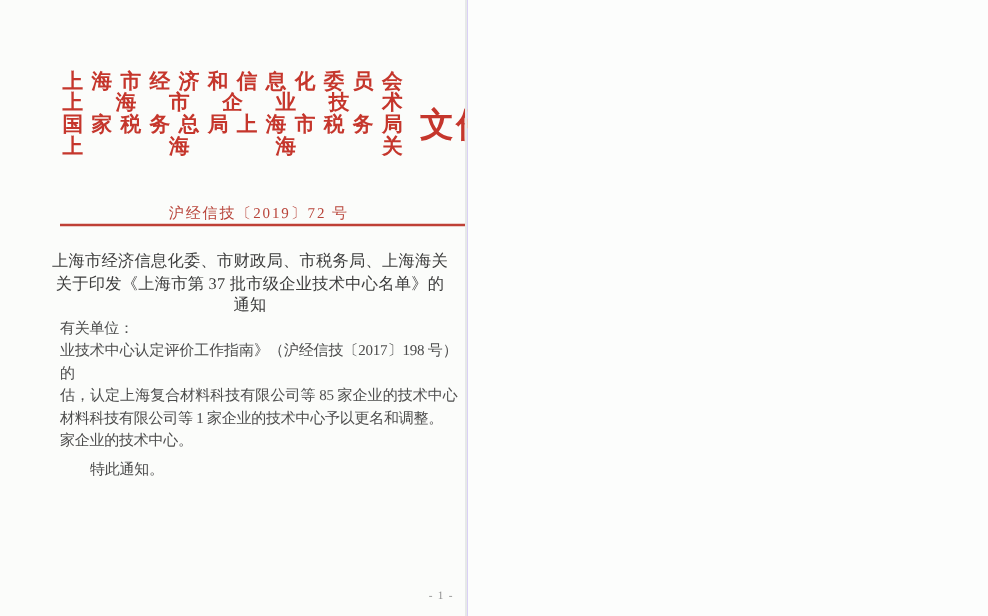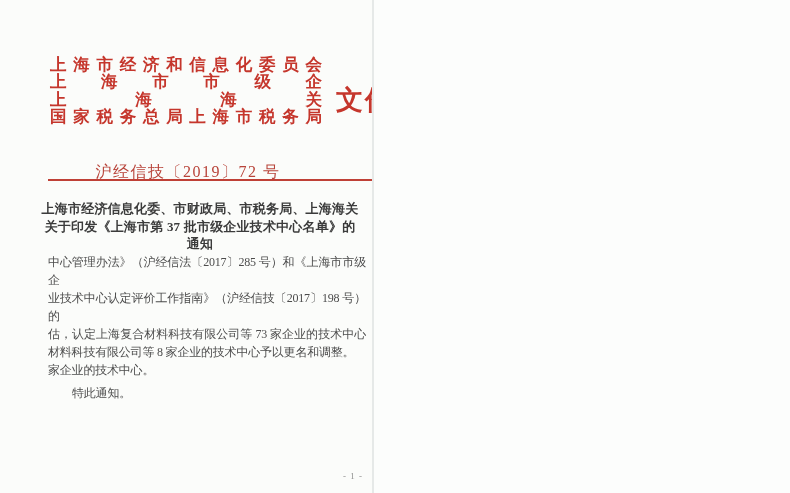--- a/index.html
+++ b/index.html
@@ -17,62 +17,62 @@
   .agency-block{position:absolute;left:50px;top:56px;width:272px;}
   .agency-line{
     height:17.4px;line-height:17.4px;font-size:16.5px;font-weight:700;
     color:#c5362c;text-align:justify;text-align-last:justify;
   }
   .doc-type{
     position:absolute;left:336px;top:82px;font-size:27px;font-weight:700;
     color:#c5362c;letter-spacing:2px;white-space:nowrap;
   }
   .doc-number{
-    position:absolute;left:28px;top:162px;width:320px;text-align:center;
-    font-size:16px;color:#b8443a;letter-spacing:1.5px;
+    position:absolute;left:47px;top:162px;width:320px;text-align:center;
+    font-size:12px;color:#b8443a;letter-spacing:1.5px;
   }
   .red-line{position:absolute;left:48px;top:179px;width:324px;height:2px;background:#bf4036;}
   .doc-title{position:absolute;left:40px;top:200px;width:320px;text-align:center;}
-  .doc-title div{font-size:13px;font-weight:700;color:#3b3b3b;line-height:17.5px;letter-spacing:0.2px;}
+  .doc-title div{font-size:13px;font-weight:400;color:#3b3b3b;line-height:17.5px;letter-spacing:0.2px;}
   .body-block{position:absolute;left:48px;top:253px;width:318px;}
   .bl{font-size:12px;line-height:18px;color:#4c4c4c;letter-spacing:-0.2px;white-space:nowrap;}
   .bl.j{white-space:normal;text-align:justify;text-align-last:justify;}
   .bl.ind{padding-left:24px;}
   .bl.gap{margin-top:5px;}
   .pagenum{position:absolute;font-size:9px;color:#8f8f8f;letter-spacing:1px;width:34px;text-align:center;}
   .pagenum-1{left:336px;top:471px;}
 </style>
 </head>
 <body>
 
 <div class="sheet">
 
   <div class="page page-left">
 
     <div class="agency-block">
       <div class="agency-line">上海市经济和信息化委员会</div>
-      <div class="agency-line">上海市市级企</div>
+      <div class="agency-line">上海市企业技术</div>
+      <div class="agency-line">国家税务总局上海市税务局</div>
       <div class="agency-line">上海海关</div>
-      <div class="agency-line">国家税务总局上海市税务局</div>
     </div>
     <div class="doc-type">文件</div>
 
     <div class="doc-number">沪经信技〔2019〕72 号</div>
     <div class="red-line"></div>
 
     <div class="doc-title">
       <div>上海市经济信息化委、市财政局、市税务局、上海海关</div>
       <div>关于印发《上海市第 37 批市级企业技术中心名单》的通知</div>
     </div>
 
     <div class="body-block">
-      <div class="bl j">中心管理办法》（沪经信法〔2017〕285 号）和《上海市市级企</div>
+      <div class="bl">有关单位：</div>
       <div class="bl j">业技术中心认定评价工作指南》（沪经信技〔2017〕198 号）的</div>
-      <div class="bl j">估，认定上海复合材料科技有限公司等 73 家企业的技术中心</div>
-      <div class="bl">材料科技有限公司等 8 家企业的技术中心予以更名和调整。</div>
+      <div class="bl j">估，认定上海复合材料科技有限公司等 85 家企业的技术中心</div>
+      <div class="bl">材料科技有限公司等 1 家企业的技术中心予以更名和调整。</div>
       <div class="bl">家企业的技术中心。</div>
       <div class="bl ind gap">特此通知。</div>
     </div>
 
     <div class="pagenum pagenum-1">- 1 -</div>
   </div>
 
   <div class="page-divider"></div>
 
   <div class="page page-right">

